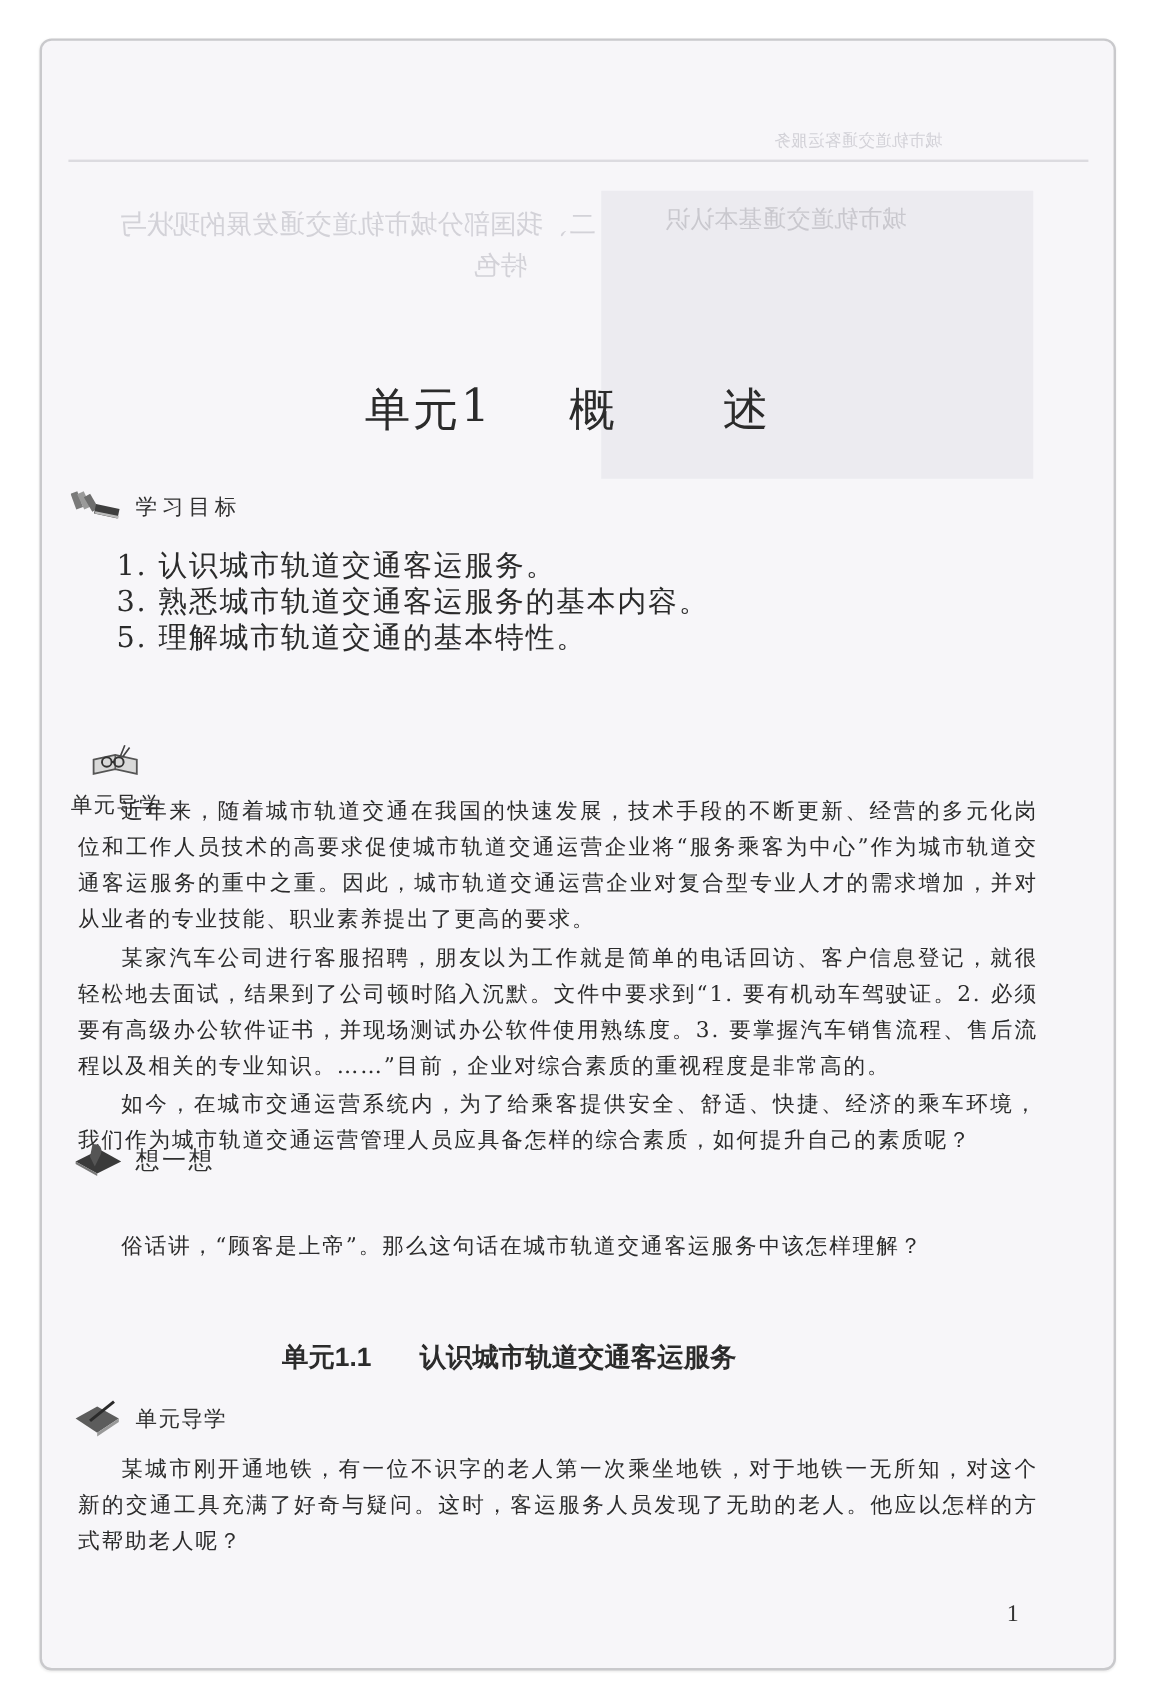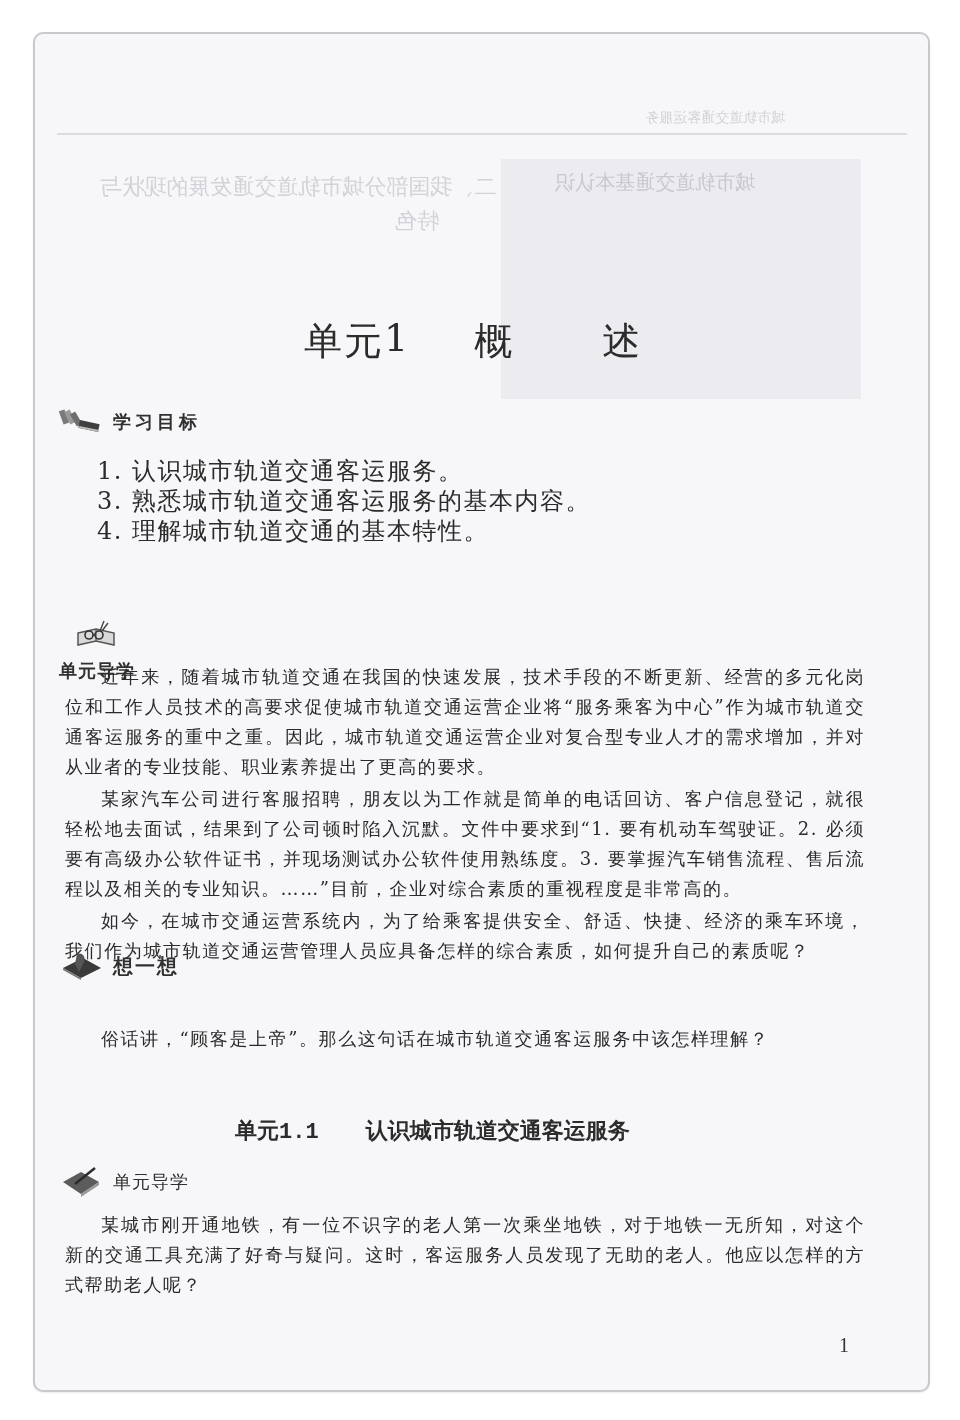--- a/index.html
+++ b/index.html
@@ -68,21 +68,21 @@
     .chapter-title .w1 { margin-right: 88px; }
     .section-head {
       position: absolute;
       left: 24px;
       display: flex;
       align-items: center;
       gap: 8px;
     }
     .section-head .label {
       font-family: "DejaVu Serif", serif;
-      font-weight: bold;
+      font-weight: normal;
       font-size: 18px;
       letter-spacing: 4px;
       color: #303030;
     }
     .icon {
       width: 46px;
       height: 32px;
       display: inline-block;
     }
     .list {
@@ -108,21 +108,21 @@
       line-height: 30px;
       letter-spacing: 1.6px;
       text-indent: 2em;
       color: #2b2b2b;
       text-align: justify;
     }
     .sub-title {
       position: absolute;
       left: 200px;
       top: 1082px;
-      font-family: Liberation Mono, monospace;
+      font-family: Liberation Sans, sans-serif;
       font-weight: bold;
       font-size: 22px;
       color: #2b2b2b;
     }
     .sub-title .sub-num { margin-right: 34px; }
     .page-num {
       position: absolute;
       left: 804px;
       top: 1300px;
       font-family: "Liberation Serif", serif;
@@ -158,21 +158,21 @@
         <rect x="20" y="16" width="20" height="8" fill="#3f3f3f" transform="rotate(12 30 20)"></rect>
         <rect x="20" y="22" width="20" height="2" fill="#bbbbbb" transform="rotate(12 30 23)"></rect>
       </svg>
     </span>
     <span class="label">学习目标</span>
   </div>
 
   <ul class="list" style="top:422px;">
     <li>1. 认识城市轨道交通客运服务。</li>
     <li>3. 熟悉城市轨道交通客运服务的基本内容。</li>
-    <li>4. 理解城市轨道交通的基本特性。</li>
+    <li>5. 理解城市轨道交通的基本特性。</li>
   </ul>
 
   <div class="section-head" style="top:585px;flex-direction:column;">
     <span class="icon">
       <svg width="46" height="32" viewBox="0 0 46 32">
         <path d="M4 14 L22 10 L40 14 L40 26 L22 22 L4 26 Z" fill="#d9d9d9" stroke="#555" stroke-width="1.5"></path>
         <path d="M22 10 L22 22" stroke="#555" stroke-width="1.2"></path>
         <circle cx="15" cy="16" r="4" fill="none" stroke="#333" stroke-width="1.6"></circle>
         <circle cx="25" cy="16" r="4" fill="none" stroke="#333" stroke-width="1.6"></circle>
         <path d="M19 16 L21 16" stroke="#333" stroke-width="1.6"></path>

